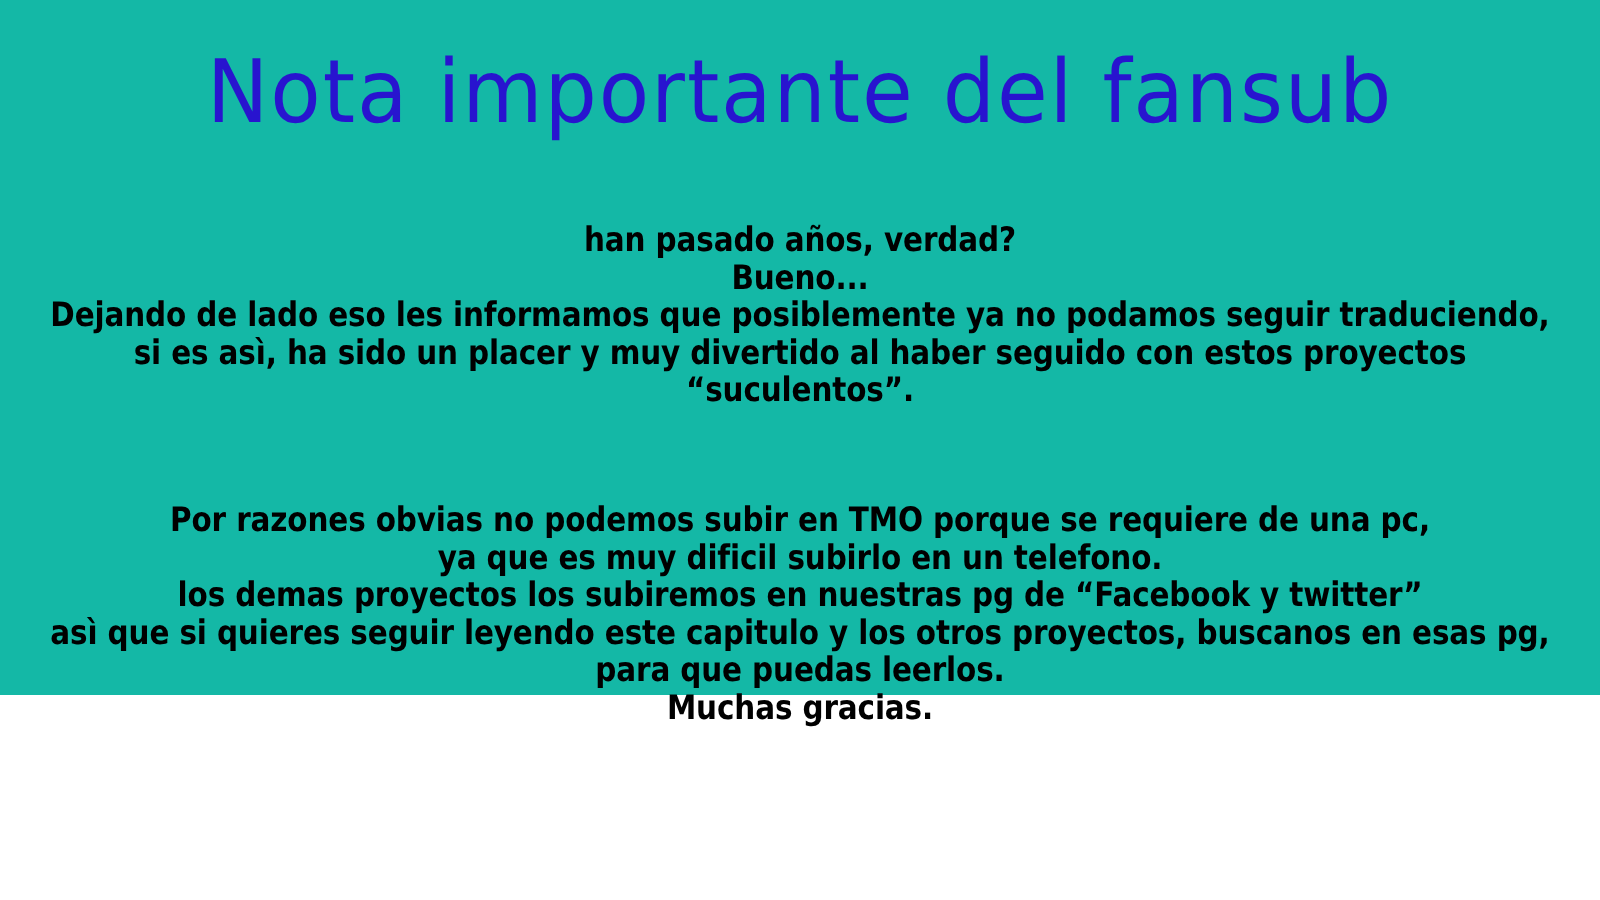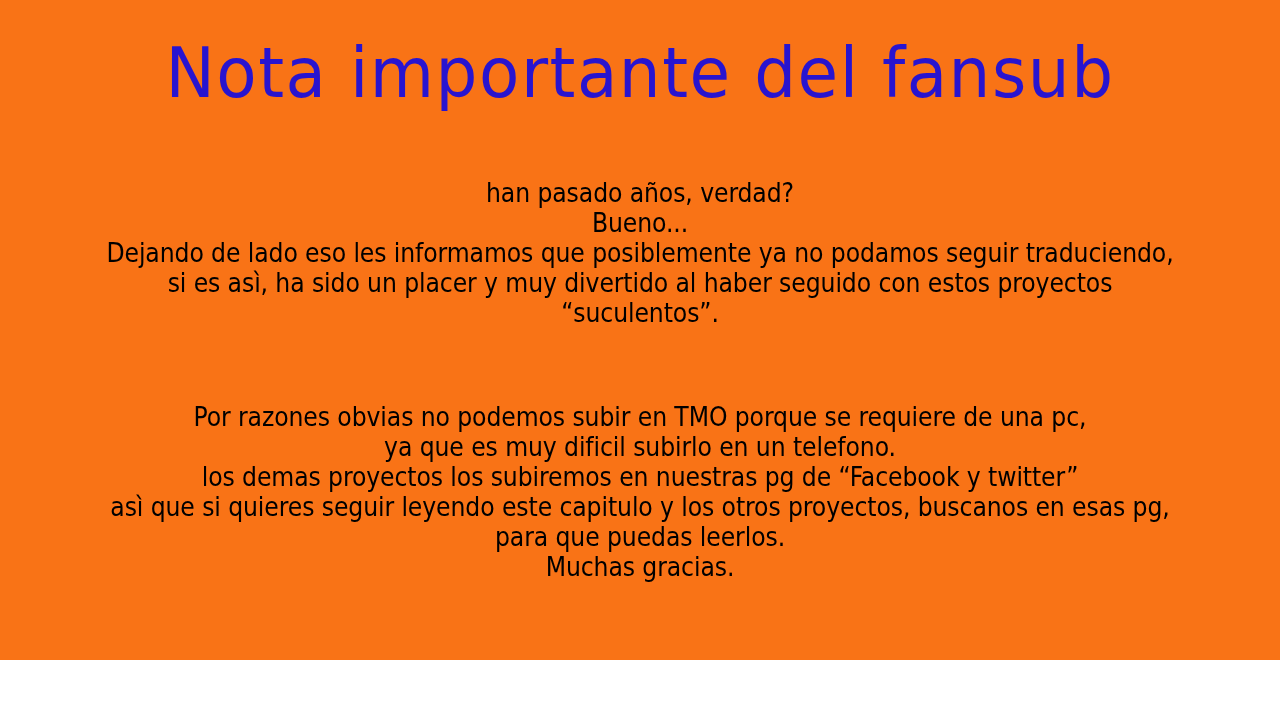--- a/index.html
+++ b/index.html
@@ -10,22 +10,22 @@
   body {
     width: 1280px;
     height: 720px;
     overflow: hidden;
     font-family: "DejaVu Sans Condensed", "Liberation Sans Narrow", "Liberation Sans", sans-serif;
   }
 
   .slide {
     position: relative;
     width: 1280px;
-    height: 660px;
-    background: #f97316;
+    height: 556px;
+    background: #14b8a6;
     box-sizing: border-box;
   }
 
   
   .title {
     position: absolute;
     left: 0;
     top: 36px;
     width: 1280px;
     text-align: center;
@@ -43,21 +43,21 @@
   
   .body-block {
     position: absolute;
     left: 0;
     top: 178px;
     width: 1280px;
     text-align: center;
     color: #000000;
     font-size: 27px;
     line-height: 30px;
-    font-weight: 400;
+    font-weight: 700;
     letter-spacing: -0.1px;
   }
 
   .para {
     margin: 0;
     padding: 0;
   }
 
   .line {
     display: block;

